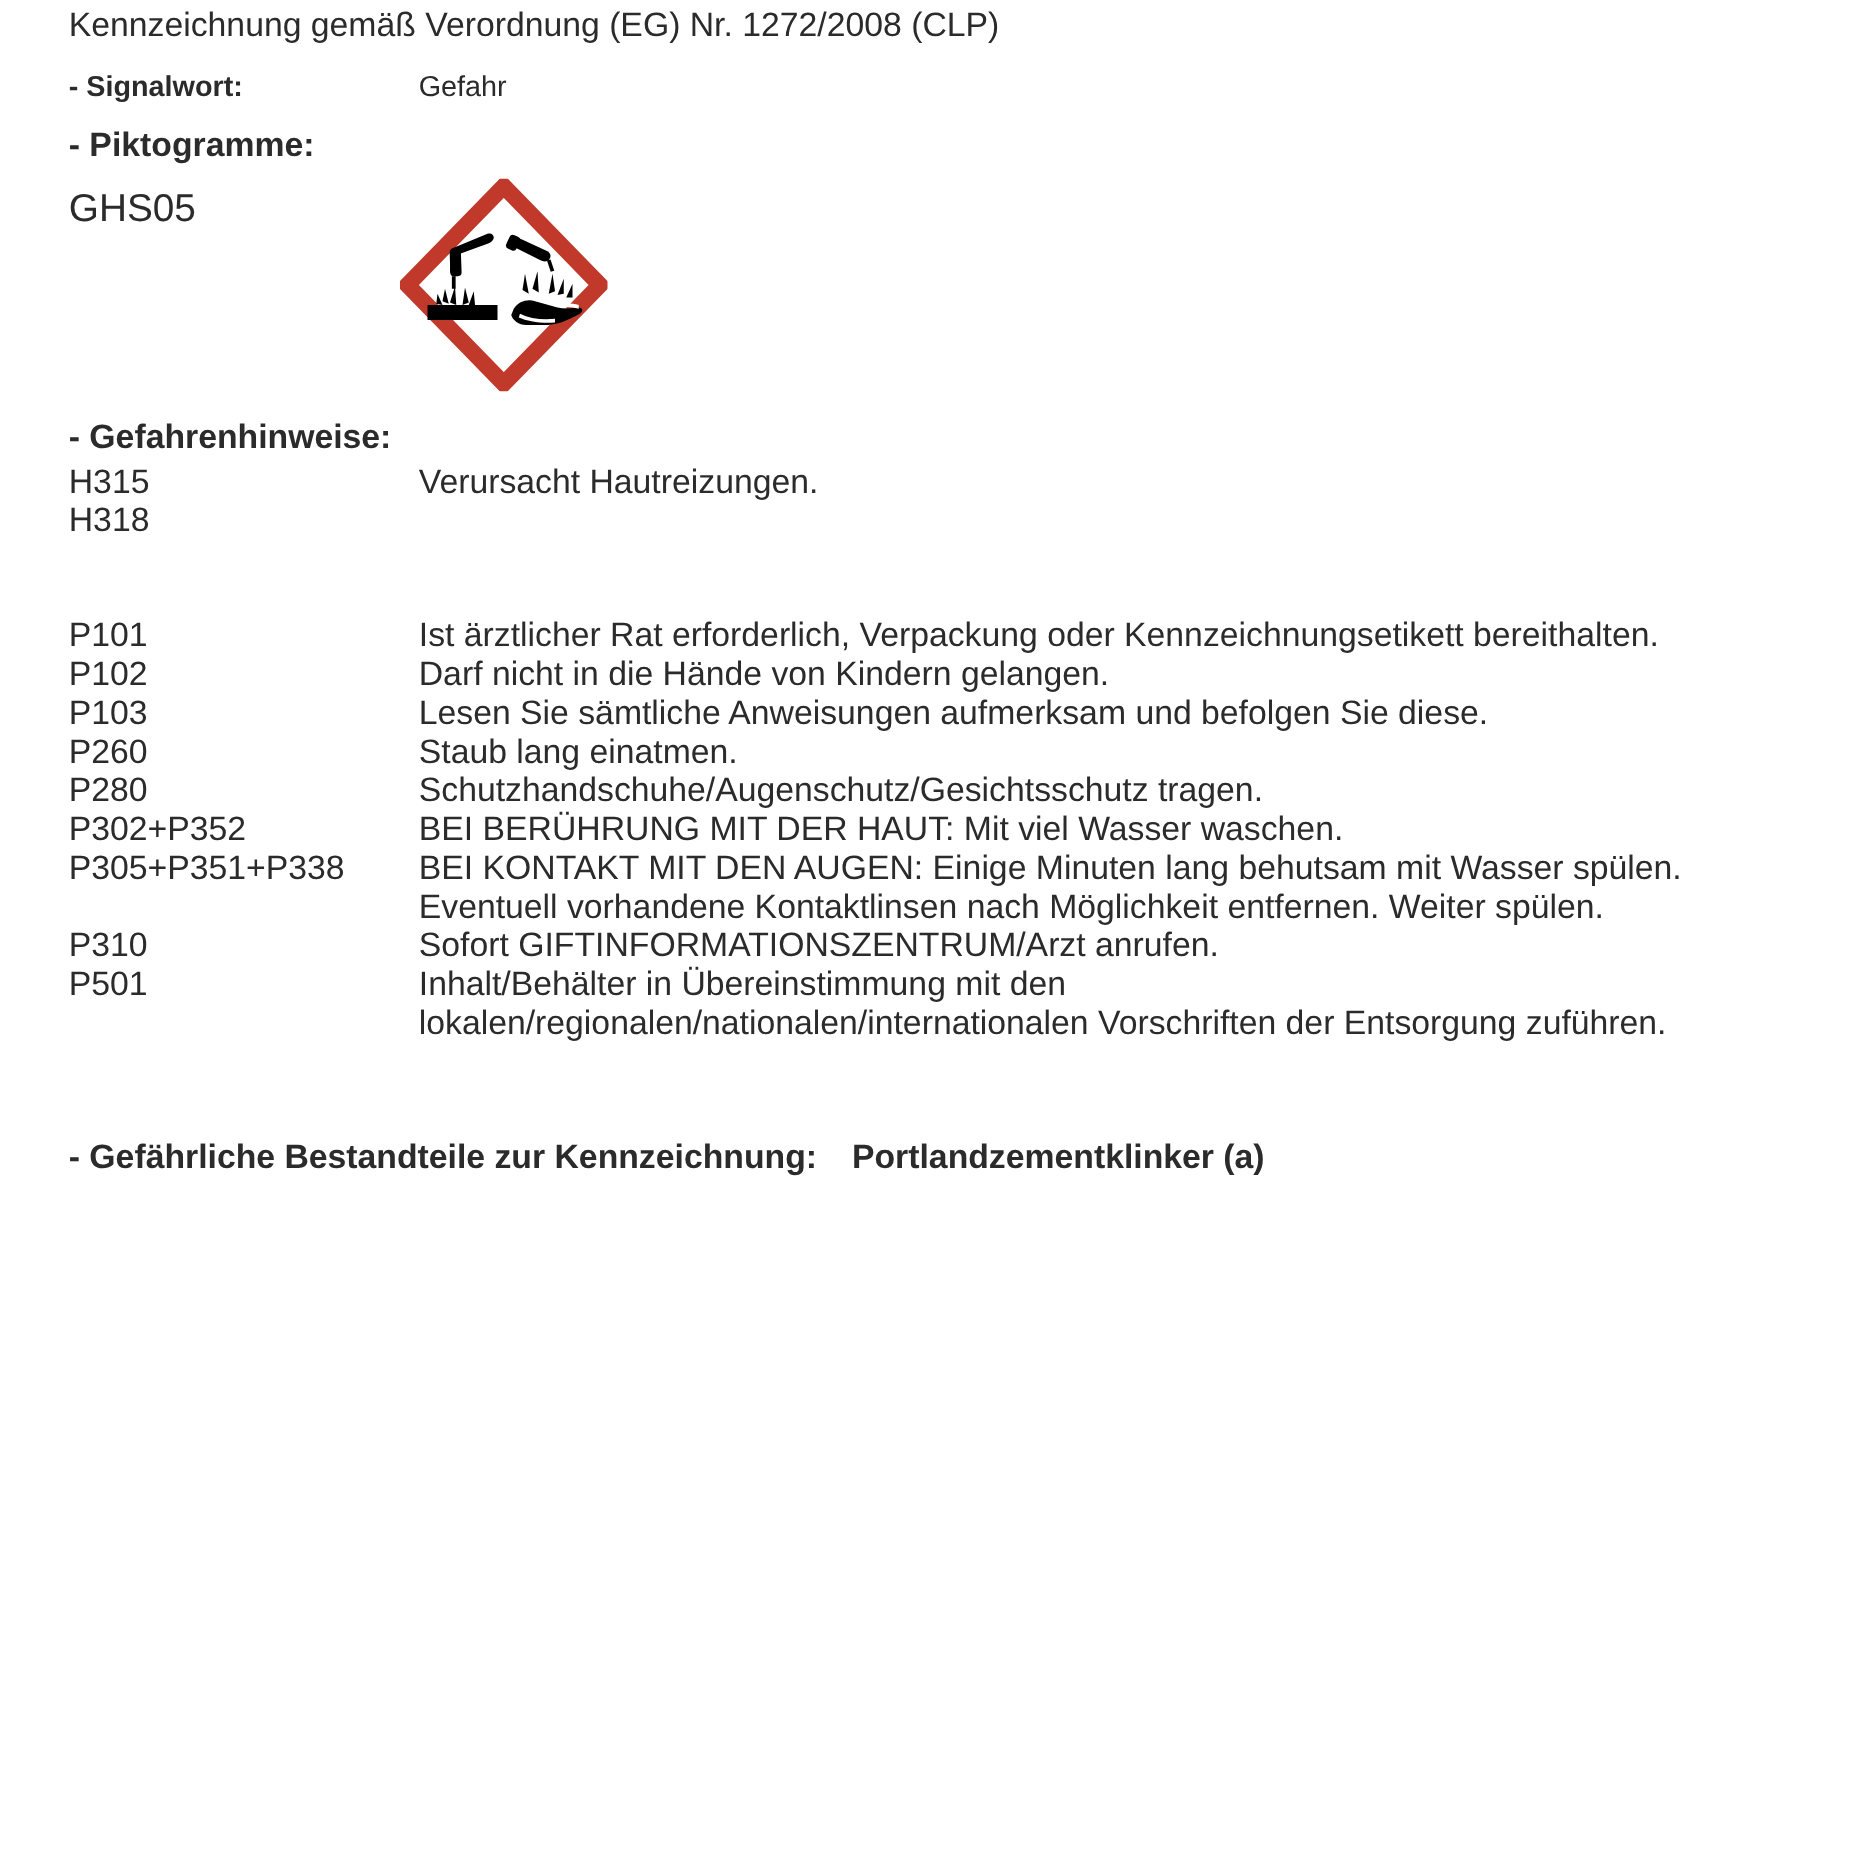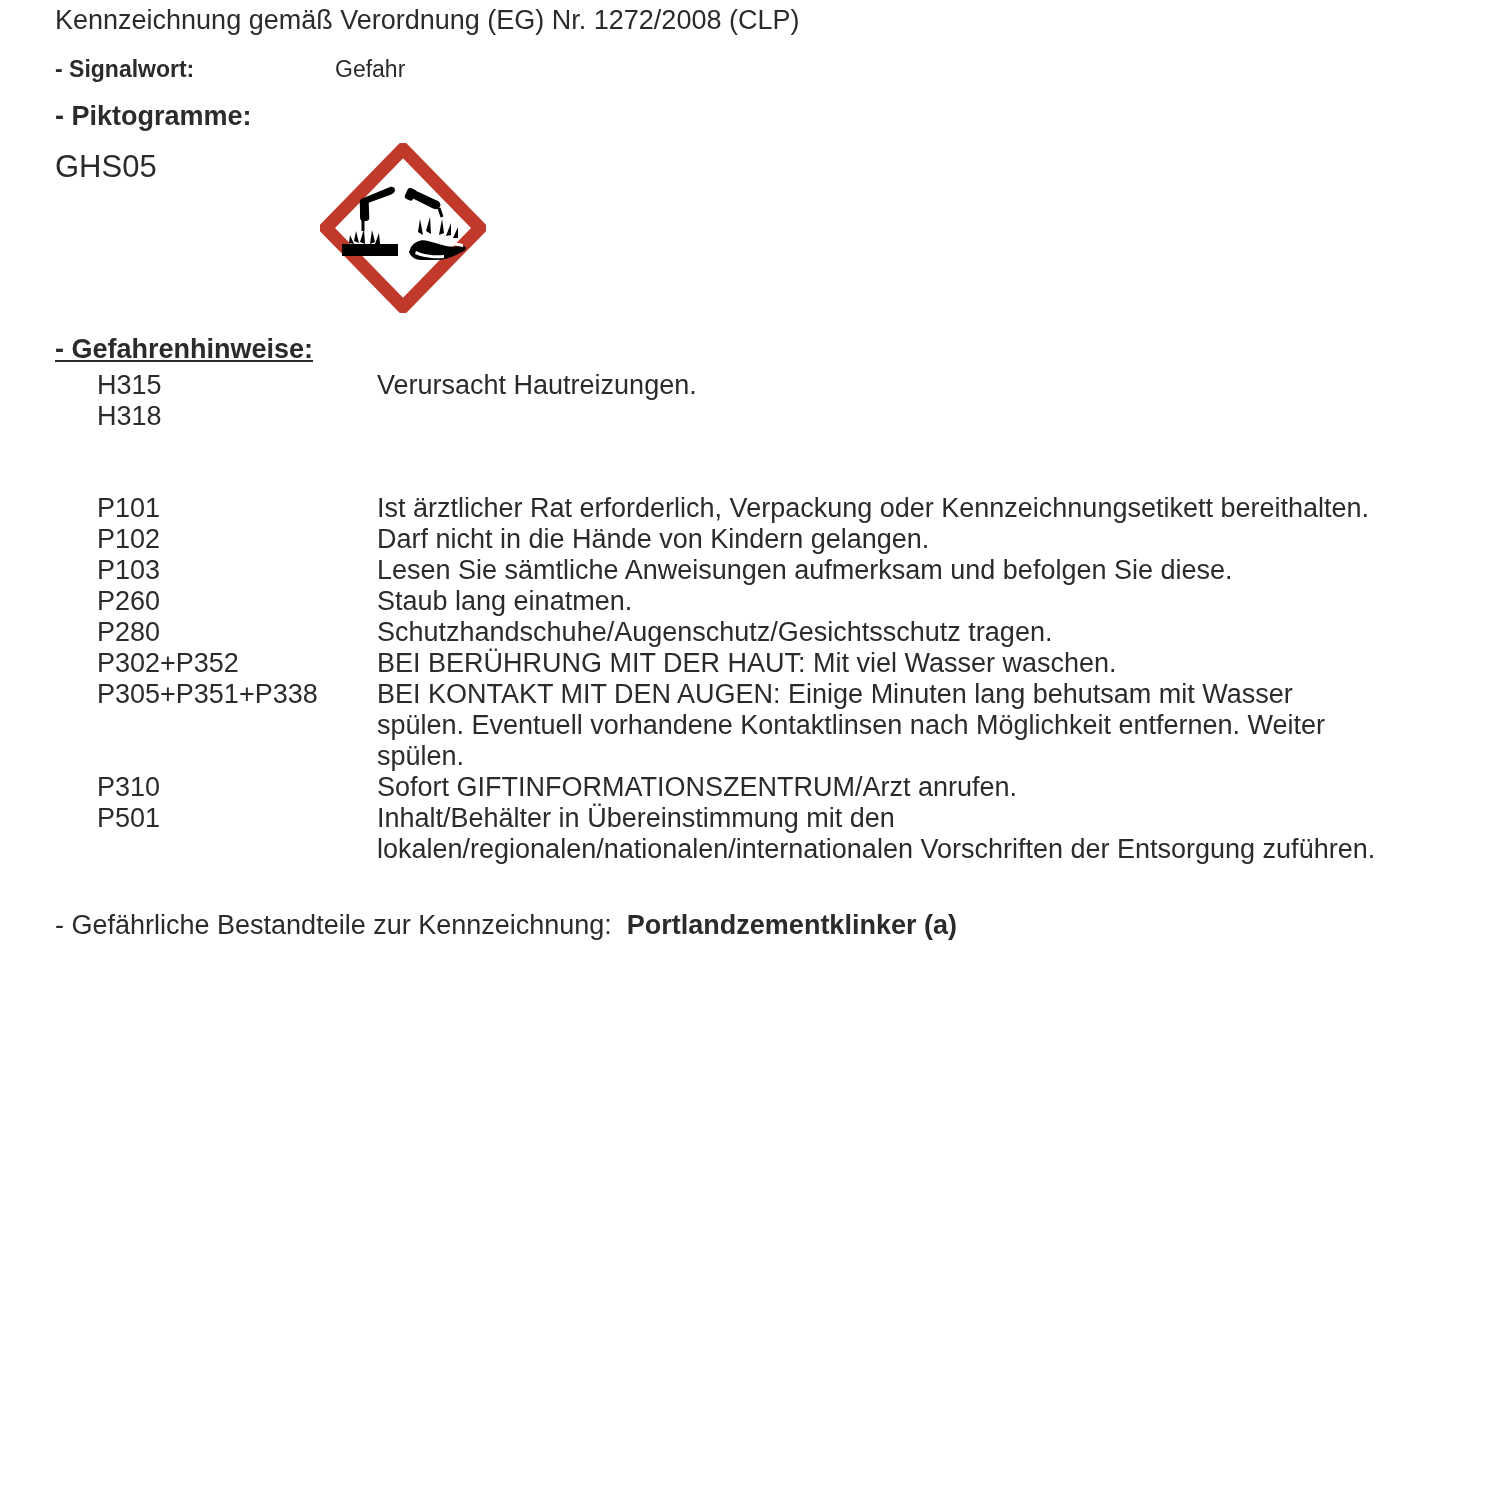--- a/index.html
+++ b/index.html
@@ -91,40 +91,39 @@
   .stmt-row {
     display: flex;
     align-items: flex-start;
     font-size: 27px;
     line-height: 31px;
   }
   .stmt-code {
     flex: 0 0 280px;
     width: 280px;
     white-space: nowrap;
-    margin-left: 42px;
   }
   .stmt-text {
     flex: 1 1 auto;
     max-width: 1022px;
   }
   .stmt-text.wrap2 { max-width: 1025px; }
 
   .bottom-row {
     position: absolute;
     left: 55px;
     display: flex;
     align-items: baseline;
     font-size: 27px;
     line-height: 34px;
     white-space: nowrap;
   }
   .bottom-label {
-    font-weight: normal;
-    margin-right: 15px;
+    font-weight: bold;
+    margin-right: 28px;
   }
   .bottom-value { font-weight: bold; }
 </style>
 </head>
 <body>
 
 <div class="page">
 
   <div class="intro">Kennzeichnung gemäß Verordnung (EG) Nr. 1272/2008 (CLP)</div>
 
@@ -187,21 +186,21 @@
                  L136,112
                  C130,115 123,117 116,117
                  L101,117
                  C95,117 90,113 89,109 Z" fill="#000000"></path>
         <path d="M129,100 C134,99 139,100 143,101 L143,104 C138,103 133,102 129,103 Z" fill="#ffffff"></path>
         <path d="M96,108 C104,112 114,113 124,112 L124,115 C113,116 102,114 95,111 Z" fill="#ffffff"></path>
       </g>
     </svg>
   </div>
 
-  <div class="section-head" style="top: 332px; text-decoration: underline;">- Gefahrenhinweise:</div>
+  <div class="section-head" style="top: 332px;">- Gefahrenhinweise:</div>
 
   <div class="stmt-block" style="top: 370px;">
     <div class="stmt-row">
       <span class="stmt-code">H315</span>
       <span class="stmt-text">Verursacht Hautreizungen.</span>
     </div>
     <div class="stmt-row">
       <span class="stmt-code">H318</span>
     </div>
   </div>

